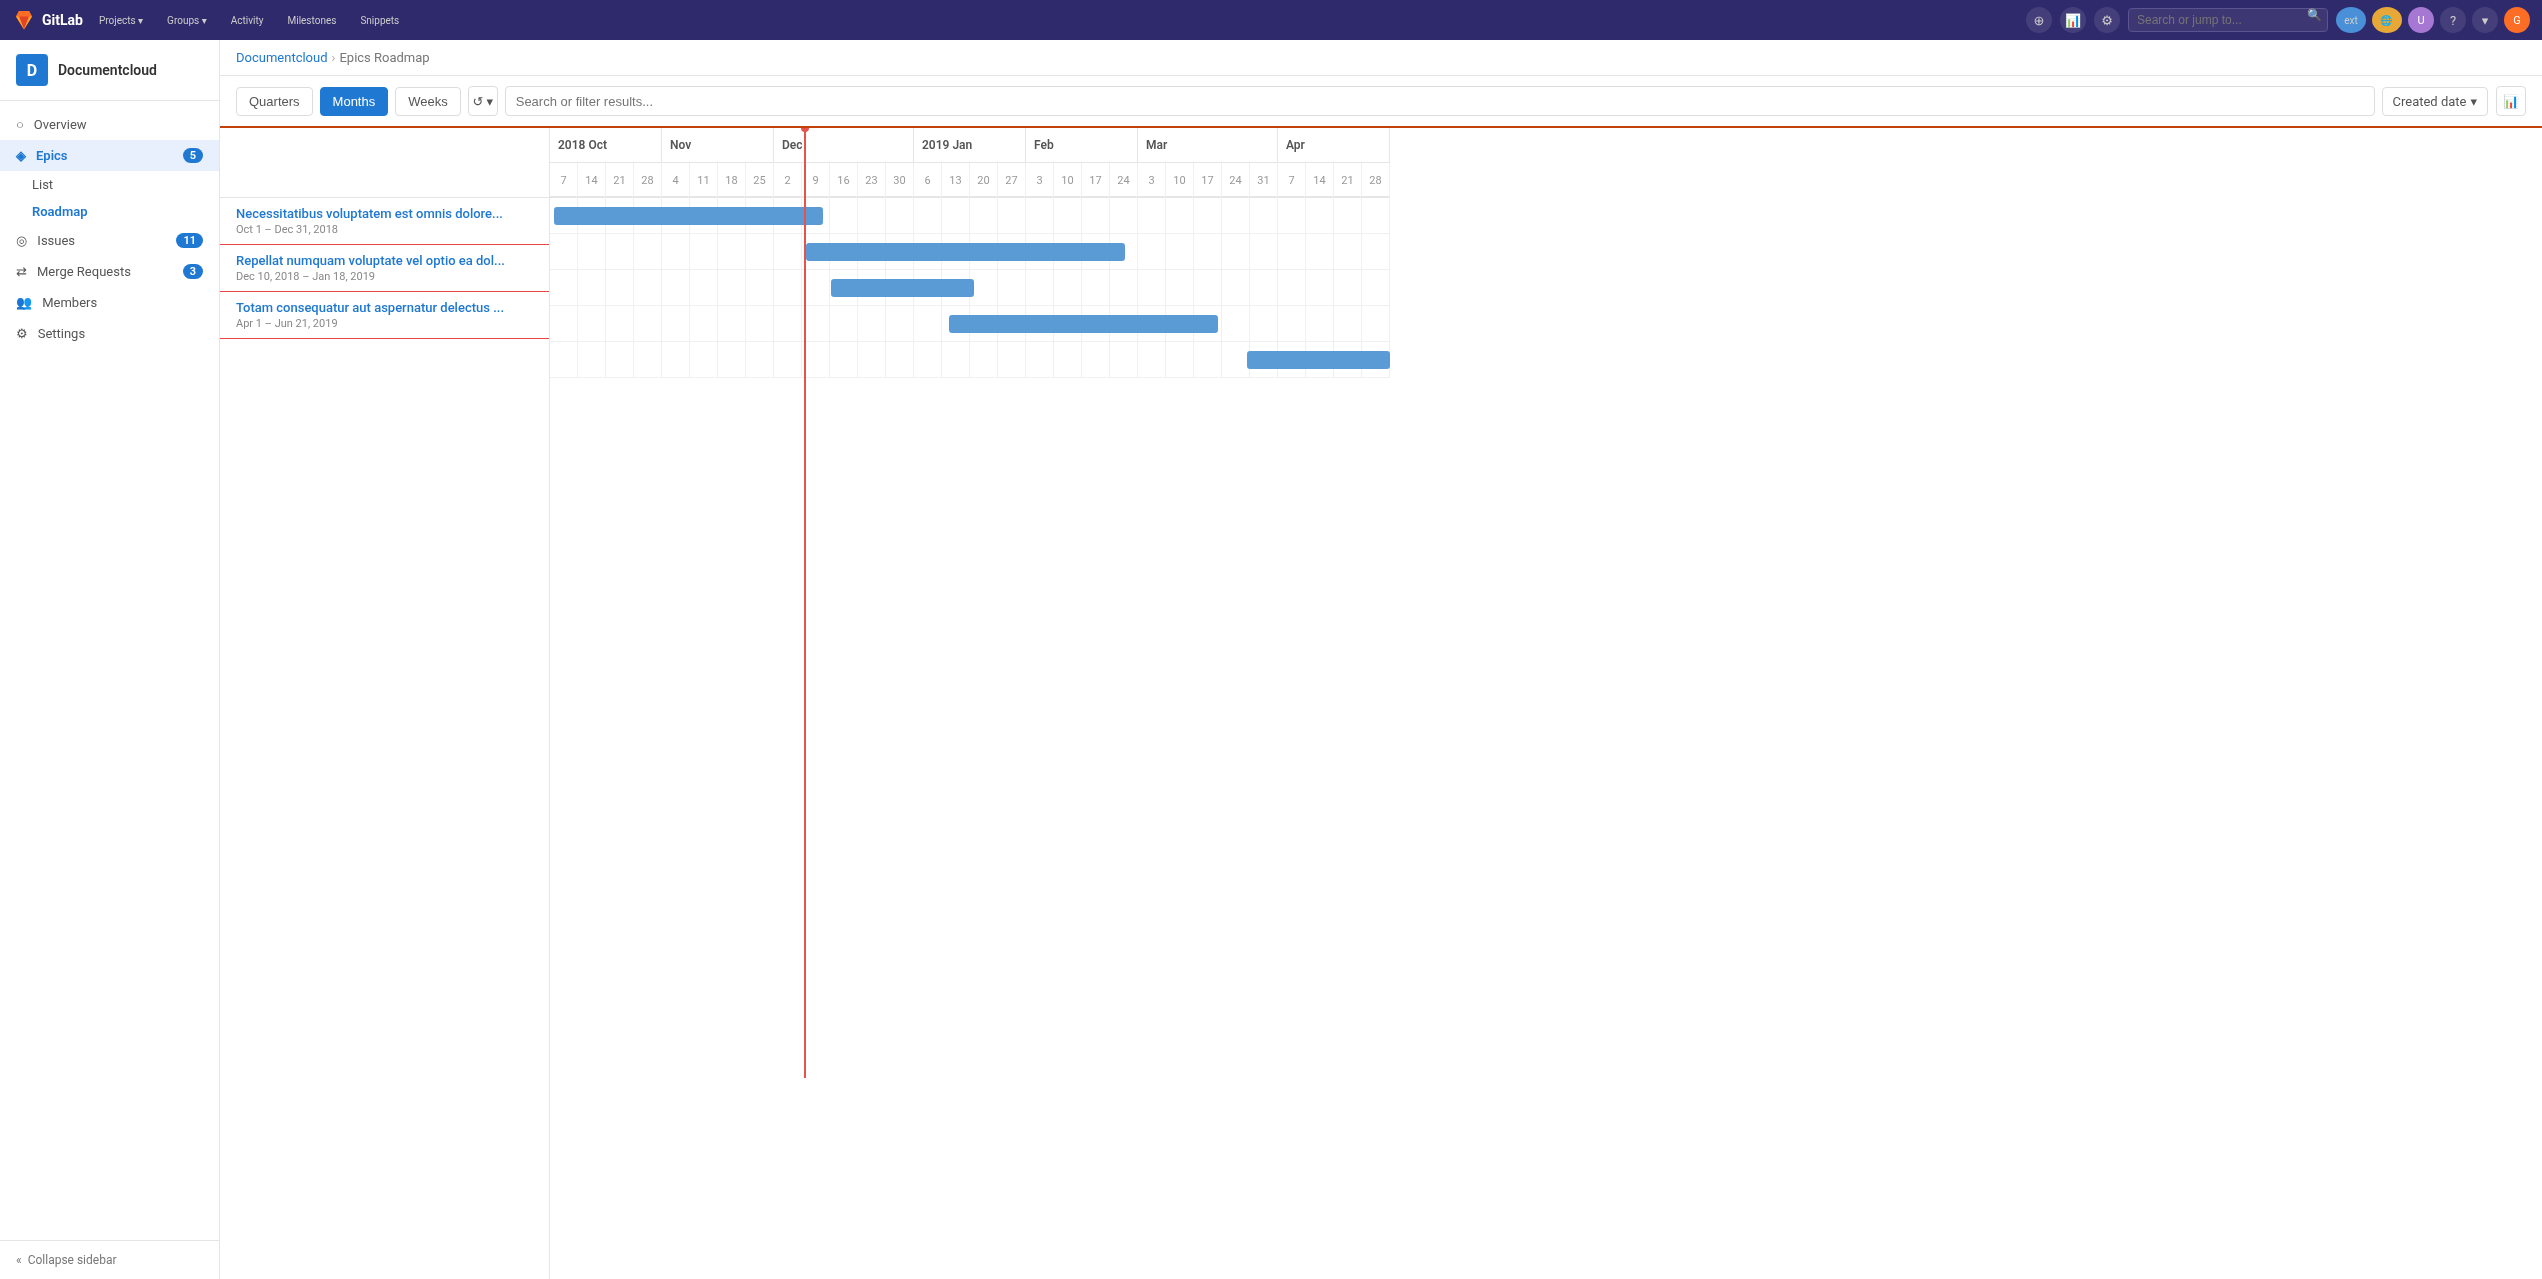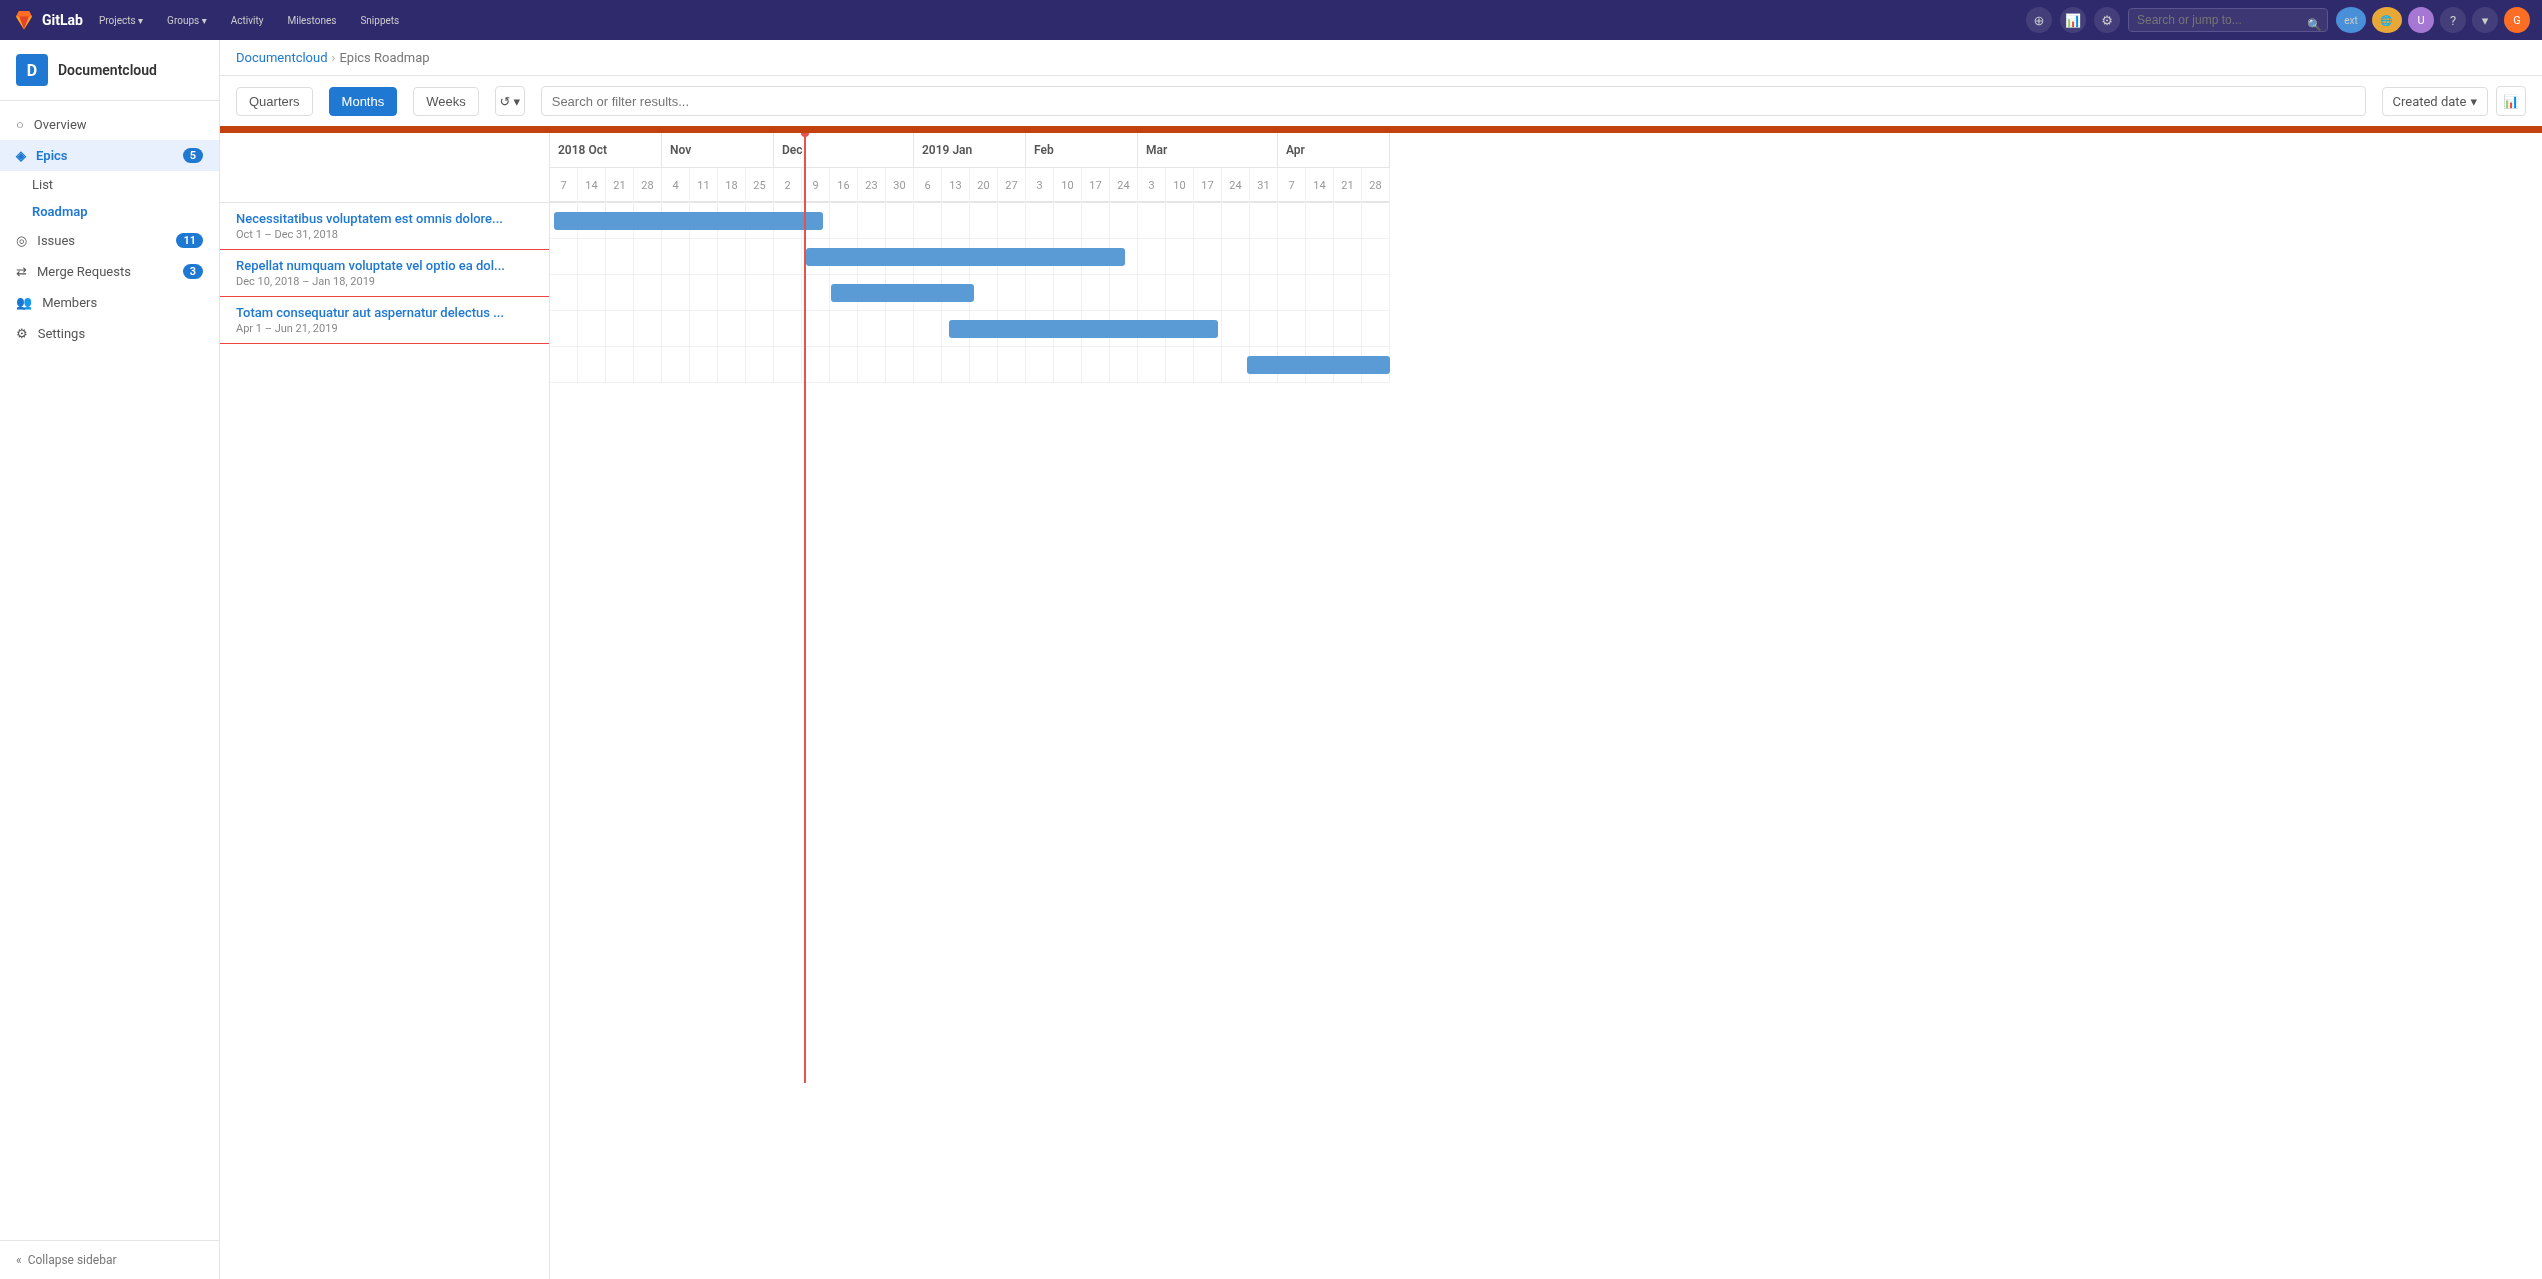--- a/index.html
+++ b/index.html
@@ -108,22 +108,22 @@
       color: #777;
       border-bottom: 1px solid #e5e5e5;
       display: flex; align-items: center; gap: 4px;
       flex-shrink: 0;
     }
     .breadcrumb a { color: #1f78d1; text-decoration: none; }
     .breadcrumb .sep { color: #aaa; }
 
     .toolbar {
       padding: 10px 16px;
-      display: flex; align-items: center; gap: 16px;
-      border-bottom: 7px solid #c2410c;
+      display: flex; align-items: center; gap: 7px;
+      border-bottom: 2px solid #c2410c;
       flex-shrink: 0;
     }
     .tab-btn {
       padding: 6px 12px;
       border: 1px solid #ddd;
       background: #fff;
       border-radius: 4px;
       cursor: pointer;
       font-size: 13px;
       color: #555;
@@ -295,21 +295,21 @@
   </div>
   <div class="nav-item">Projects ▾</div>
   <div class="nav-item">Groups ▾</div>
   <div class="nav-item">Activity</div>
   <div class="nav-item">Milestones</div>
   <div class="nav-item">Snippets</div>
   <div class="nav-spacer"></div>
   <div class="nav-icon-btn">⊕</div>
   <div class="nav-icon-btn">📊</div>
   <div class="nav-icon-btn">⚙</div>
-  <div style="position:relative;display:flex;align-items:flex-end;border-radius:9px;">
+  <div style="position:relative;display:flex;align-items:flex-start;border-radius:9px;">
     <input class="nav-search" style="color: rgb(204, 204, 204); background: rgb(61, 55, 115); border: 1px solid rgb(90, 84, 144);" placeholder="Search or jump to...">
     <span style="position:absolute;right:6px;color:#aaa;font-size:12px;">🔍</span>
   </div>
   <div class="nav-icons">
     <div class="nav-icon-btn" style="background:#4a90d9;font-size:10px;width:30px;">ext</div>
     <div class="nav-icon-btn" style="background:#e8a838;width:30px;font-size:10px;">🌐</div>
     <div class="nav-icon-btn" style="background:#a678d4;color:#fff;font-size:11px;">U</div>
     <div class="nav-icon-btn">?</div>
     <div class="nav-icon-btn">▾</div>
     <div class="nav-icon-btn" style="background:#fc6d26;color:#fff;font-size:11px;border-radius:50%;">G</div>

